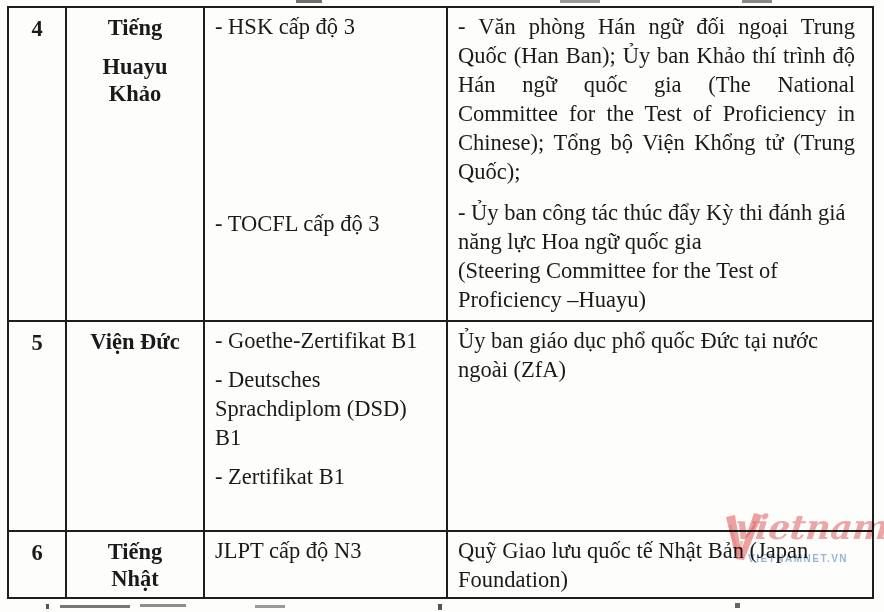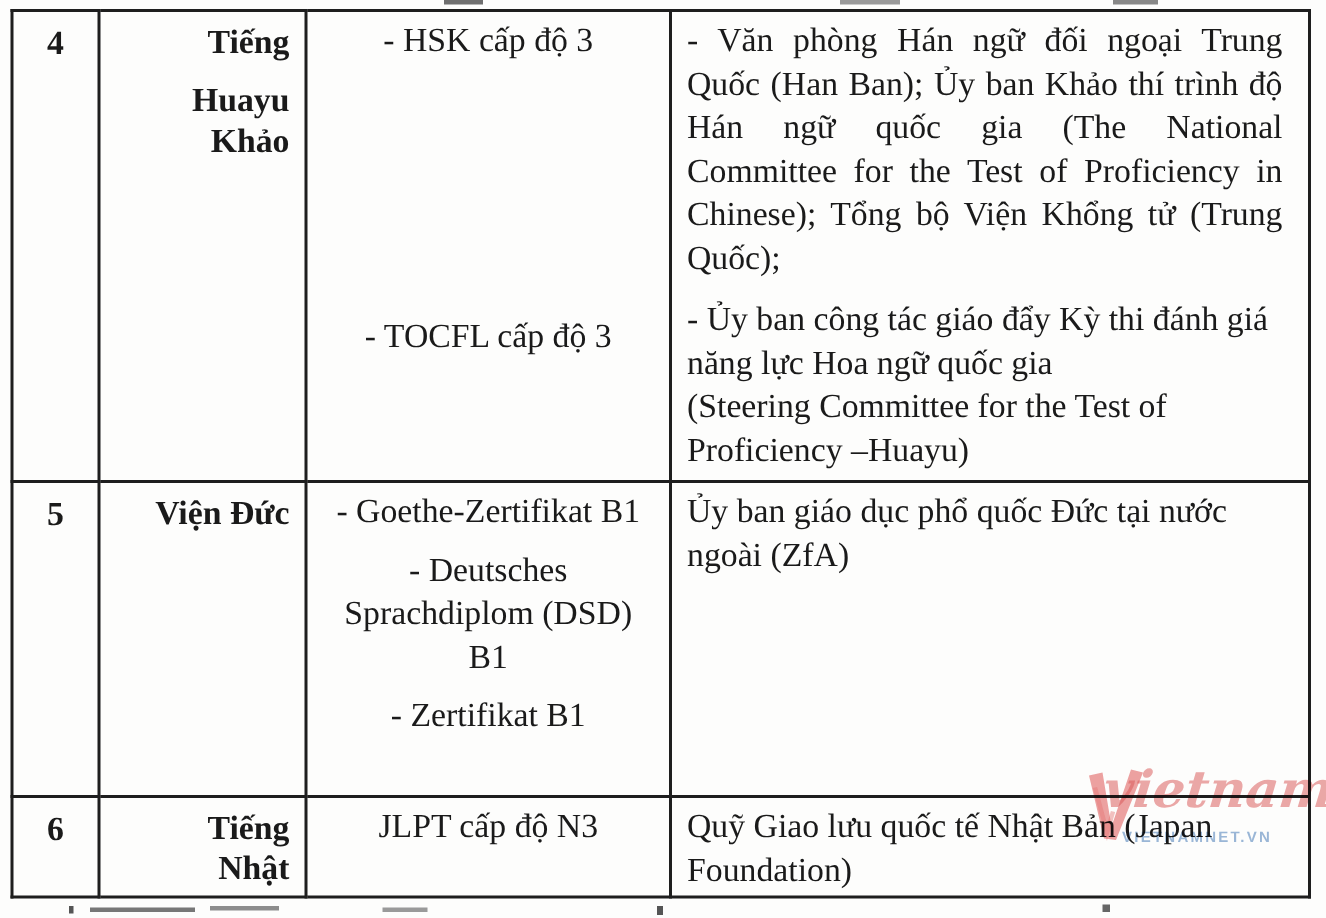--- a/index.html
+++ b/index.html
@@ -26,26 +26,26 @@
     overflow:hidden;
   }
   .cellbox{overflow:hidden;}
   .r4 .cellbox{height:306px;}
   .r5 .cellbox{height:202px;}
   .r6 .cellbox{height:59px;}
   td.c-num{
     text-align:center;font-weight:bold;padding:6px 2px 0;
   }
   td.c-lang{
-    text-align:right;font-weight:bold;padding:6px 10px 0;
+    text-align:center;font-weight:bold;padding:6px 10px 0;
   }
   .lang-line{line-height:27px;}
   .lang-line.first{margin-bottom:12px;}
   td.c-cert{padding-right:10px;}
-  .cert-item{margin:0 0 10px;text-align:center;}
+  .cert-item{margin:0 0 10px;}
   .r4 .cert-item.gap-top{margin-top:168px;font-family:Liberation Serif, serif;}
   td.c-org{padding-right:17px;}
   .org-par{margin:0;}
   .org-par.justified{text-align:justify;}
   .org-par.spaced{margin-top:12px;}
   
   .watermark{
     position:absolute;left:718px;top:505px;width:166px;height:66px;
     pointer-events:none;mix-blend-mode:multiply;z-index:5;
   }
@@ -108,21 +108,21 @@
         </td>
         <td class="c-cert">
           <div class="cellbox">
             <div class="cert-item">- HSK cấp độ 3</div>
             <div class="cert-item gap-top">- TOCFL cấp độ 3</div>
           </div>
         </td>
         <td class="c-org">
           <div class="cellbox">
             <p class="org-par justified">- Văn phòng Hán ngữ đối ngoại Trung Quốc (Han Ban); Ủy ban Khảo thí trình độ Hán ngữ quốc gia (The National Committee for the Test of Proficiency in Chinese); Tổng bộ Viện Khổng tử (Trung Quốc);</p>
-            <p class="org-par spaced">- Ủy ban công tác giáo đẩy Kỳ thi đánh giá năng lực Hoa ngữ quốc gia</p>
+            <p class="org-par spaced">- Ủy ban công tác thúc đẩy Kỳ thi đánh giá năng lực Hoa ngữ quốc gia</p>
             <p class="org-par">(Steering Committee for the Test of Proficiency –Huayu)</p>
           </div>
         </td>
       </tr>
 
       <tr class="r5">
         <td class="c-num">
           <div class="cellbox"><span>5</span></div>
         </td>
         <td class="c-lang">

